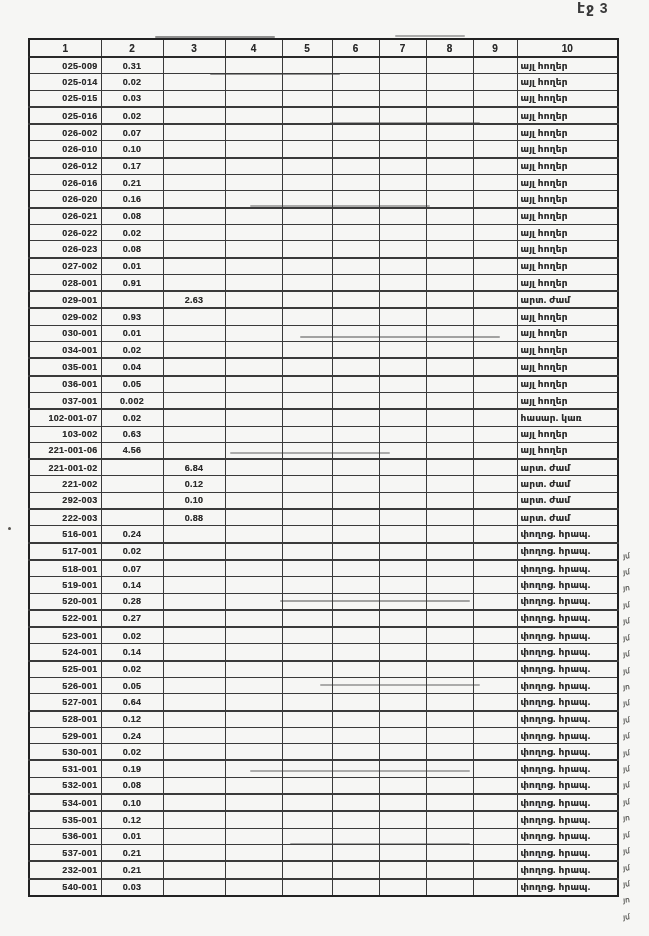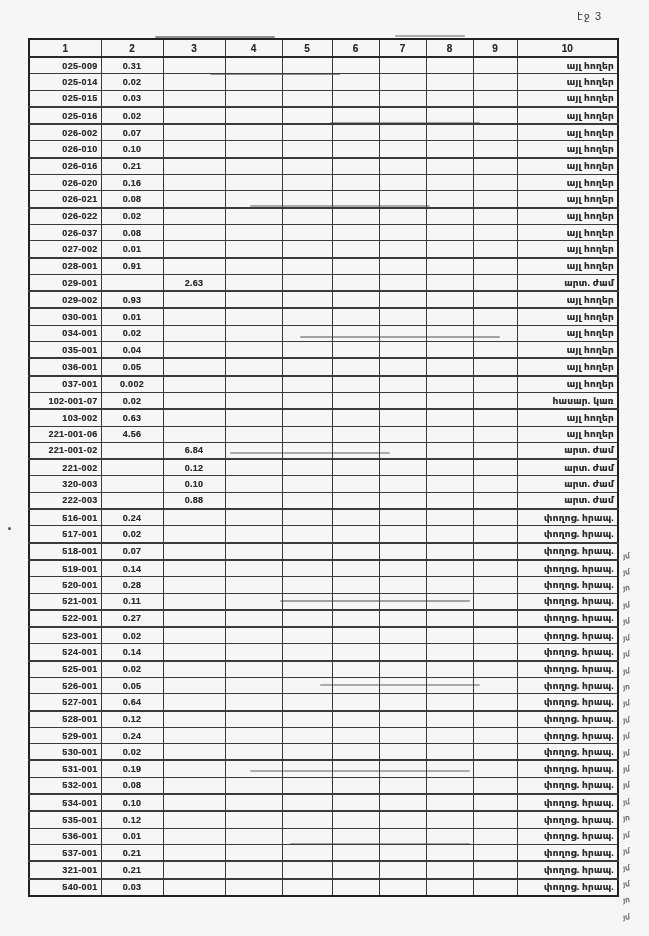--- a/index.html
+++ b/index.html
@@ -5,22 +5,22 @@
   html,body{margin:0;padding:0;background:#e8e8e6;}
   .page{
     position:relative;
     width:649px;height:936px;
     background:#f6f6f4;
     font-family:"Liberation Sans","DejaVu Sans",sans-serif;
     color:#2e2e2e;
     overflow:hidden;
   }
   .page-number{
-    position:absolute;top:10px;left:577px;
-    font-size:11px;font-weight:normal;color:#3a3a3a;
+    position:absolute;top:0;left:577px;
+    font-size:14px;font-weight:bold;color:#3a3a3a;
     letter-spacing:1px;
   }
   table.scan-table{
     position:absolute;top:38px;left:28px;
     width:589px;
     border-collapse:collapse;
     table-layout:fixed;
     background:transparent;
   }
   table.scan-table td, table.scan-table th{
@@ -34,21 +34,21 @@
     white-space:nowrap;
     text-shadow:0 0 0.5px rgba(40,40,40,0.55);
   }
   table.scan-table{border:2px solid #222;}
   table.scan-table thead th{
     height:16px;font-size:10px;text-align:center;
     border-bottom:2px solid #2a2a2a;
   }
   td.code-cell{text-align:right;letter-spacing:0.3px;}
   td.value-cell{text-align:center;letter-spacing:0.3px;}
-  td.landuse-cell{text-align:right;font-size:8.6px;letter-spacing:0.2px;margin-top:32px;}
+  td.landuse-cell{text-align:left;font-size:8.6px;letter-spacing:0.2px;margin-top:32px;}
   tbody tr:nth-child(3n) td{border-bottom-width:2px;}
   tbody tr:nth-child(5n) td{border-top-width:2px;}
   .margin-note{
     position:absolute;left:623px;width:20px;
     font-size:7.5px;color:#5a5a56;
     font-family:"DejaVu Sans",sans-serif;
     transform:rotate(-4deg);
     text-shadow:0 0 0.5px rgba(90,90,86,0.7);
   }
   .streak{
@@ -162,20 +162,32 @@
           <td class="value-cell"></td>
           <td class="value-cell"></td>
           <td class="value-cell"></td>
           <td class="value-cell"></td>
           <td class="value-cell"></td>
           <td class="value-cell"></td>
           <td class="value-cell"></td>
           <td class="landuse-cell">այլ հողեր</td>
         </tr>
         <tr>
+          <td class="code-cell">026-012</td>
+          <td class="value-cell">0.17</td>
+          <td class="value-cell"></td>
+          <td class="value-cell"></td>
+          <td class="value-cell"></td>
+          <td class="value-cell"></td>
+          <td class="value-cell"></td>
+          <td class="value-cell"></td>
+          <td class="value-cell"></td>
+          <td class="landuse-cell">այլ հողեր</td>
+        </tr>
+        <tr>
           <td class="code-cell">026-016</td>
           <td class="value-cell">0.21</td>
           <td class="value-cell"></td>
           <td class="value-cell"></td>
           <td class="value-cell"></td>
           <td class="value-cell"></td>
           <td class="value-cell"></td>
           <td class="value-cell"></td>
           <td class="value-cell"></td>
           <td class="landuse-cell">այլ հողեր</td>
@@ -210,21 +222,21 @@
           <td class="value-cell"></td>
           <td class="value-cell"></td>
           <td class="value-cell"></td>
           <td class="value-cell"></td>
           <td class="value-cell"></td>
           <td class="value-cell"></td>
           <td class="value-cell"></td>
           <td class="landuse-cell">այլ հողեր</td>
         </tr>
         <tr>
-          <td class="code-cell">026-037</td>
+          <td class="code-cell">026-023</td>
           <td class="value-cell">0.08</td>
           <td class="value-cell"></td>
           <td class="value-cell"></td>
           <td class="value-cell"></td>
           <td class="value-cell"></td>
           <td class="value-cell"></td>
           <td class="value-cell"></td>
           <td class="value-cell"></td>
           <td class="landuse-cell">այլ հողեր</td>
         </tr>
@@ -390,21 +402,21 @@
           <td class="value-cell">0.12</td>
           <td class="value-cell"></td>
           <td class="value-cell"></td>
           <td class="value-cell"></td>
           <td class="value-cell"></td>
           <td class="value-cell"></td>
           <td class="value-cell"></td>
           <td class="landuse-cell">արտ. ժամ</td>
         </tr>
         <tr>
-          <td class="code-cell">320-003</td>
+          <td class="code-cell">292-003</td>
           <td class="value-cell"></td>
           <td class="value-cell">0.10</td>
           <td class="value-cell"></td>
           <td class="value-cell"></td>
           <td class="value-cell"></td>
           <td class="value-cell"></td>
           <td class="value-cell"></td>
           <td class="value-cell"></td>
           <td class="landuse-cell">արտ. ժամ</td>
         </tr>
@@ -474,32 +486,20 @@
           <td class="value-cell"></td>
           <td class="value-cell"></td>
           <td class="value-cell"></td>
           <td class="value-cell"></td>
           <td class="value-cell"></td>
           <td class="value-cell"></td>
           <td class="value-cell"></td>
           <td class="landuse-cell">փողոց. հրապ.</td>
         </tr>
         <tr>
-          <td class="code-cell">521-001</td>
-          <td class="value-cell">0.11</td>
-          <td class="value-cell"></td>
-          <td class="value-cell"></td>
-          <td class="value-cell"></td>
-          <td class="value-cell"></td>
-          <td class="value-cell"></td>
-          <td class="value-cell"></td>
-          <td class="value-cell"></td>
-          <td class="landuse-cell">փողոց. հրապ.</td>
-        </tr>
-        <tr>
           <td class="code-cell">522-001</td>
           <td class="value-cell">0.27</td>
           <td class="value-cell"></td>
           <td class="value-cell"></td>
           <td class="value-cell"></td>
           <td class="value-cell"></td>
           <td class="value-cell"></td>
           <td class="value-cell"></td>
           <td class="value-cell"></td>
           <td class="landuse-cell">փողոց. հրապ.</td>
@@ -666,21 +666,21 @@
           <td class="value-cell"></td>
           <td class="value-cell"></td>
           <td class="value-cell"></td>
           <td class="value-cell"></td>
           <td class="value-cell"></td>
           <td class="value-cell"></td>
           <td class="value-cell"></td>
           <td class="landuse-cell">փողոց. հրապ.</td>
         </tr>
         <tr>
-          <td class="code-cell">321-001</td>
+          <td class="code-cell">232-001</td>
           <td class="value-cell">0.21</td>
           <td class="value-cell"></td>
           <td class="value-cell"></td>
           <td class="value-cell"></td>
           <td class="value-cell"></td>
           <td class="value-cell"></td>
           <td class="value-cell"></td>
           <td class="value-cell"></td>
           <td class="landuse-cell">փողոց. հրապ.</td>
         </tr>

